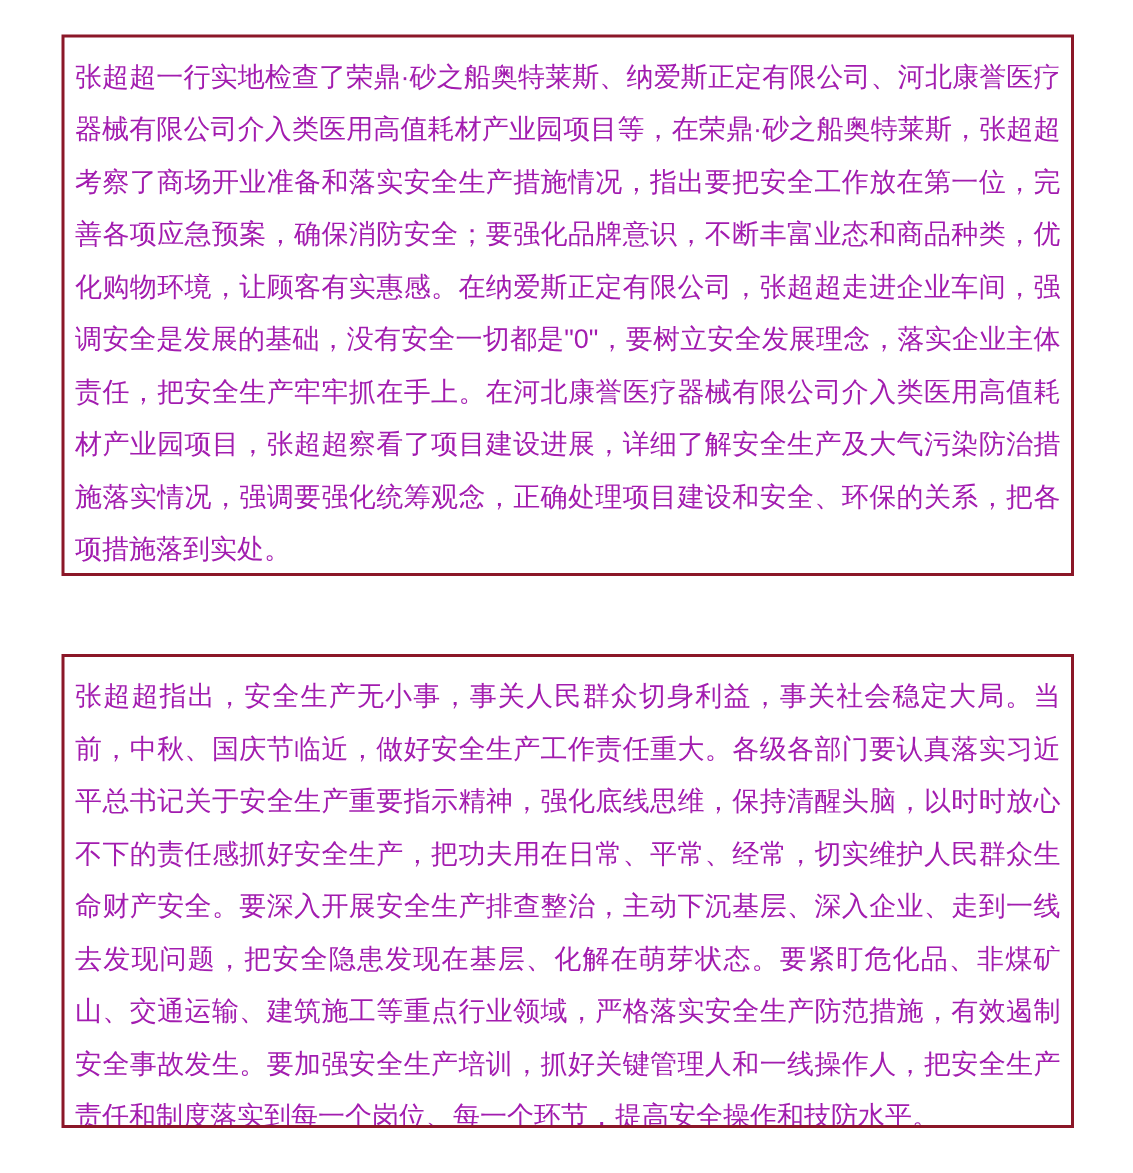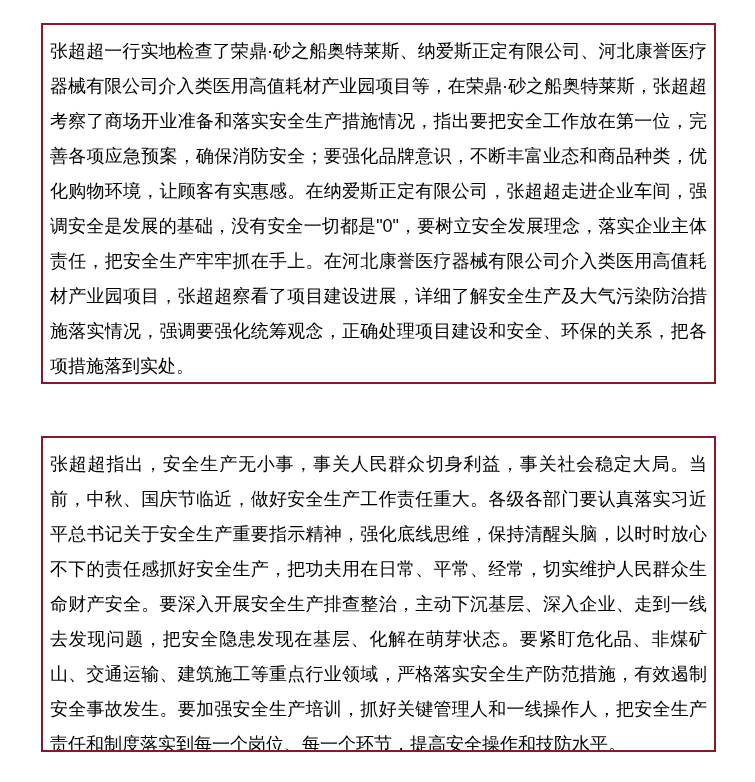--- a/index.html
+++ b/index.html
@@ -34,21 +34,21 @@
     height: 361px;
   }
   .text-box.box2 {
     top: 436px;
     height: 316px;
   }
   .para {
     margin: 0;
     font-size: 18px;
     line-height: 35px;
-    color: #000000;
+    color: #a21caf;
     text-align: justify;
     text-justify: inter-ideograph;
     word-break: break-all;
     font-family: "Liberation Sans", "DejaVu Sans", sans-serif;
   }
 </style>
 </head>
 <body>
 
 <div class="page">

